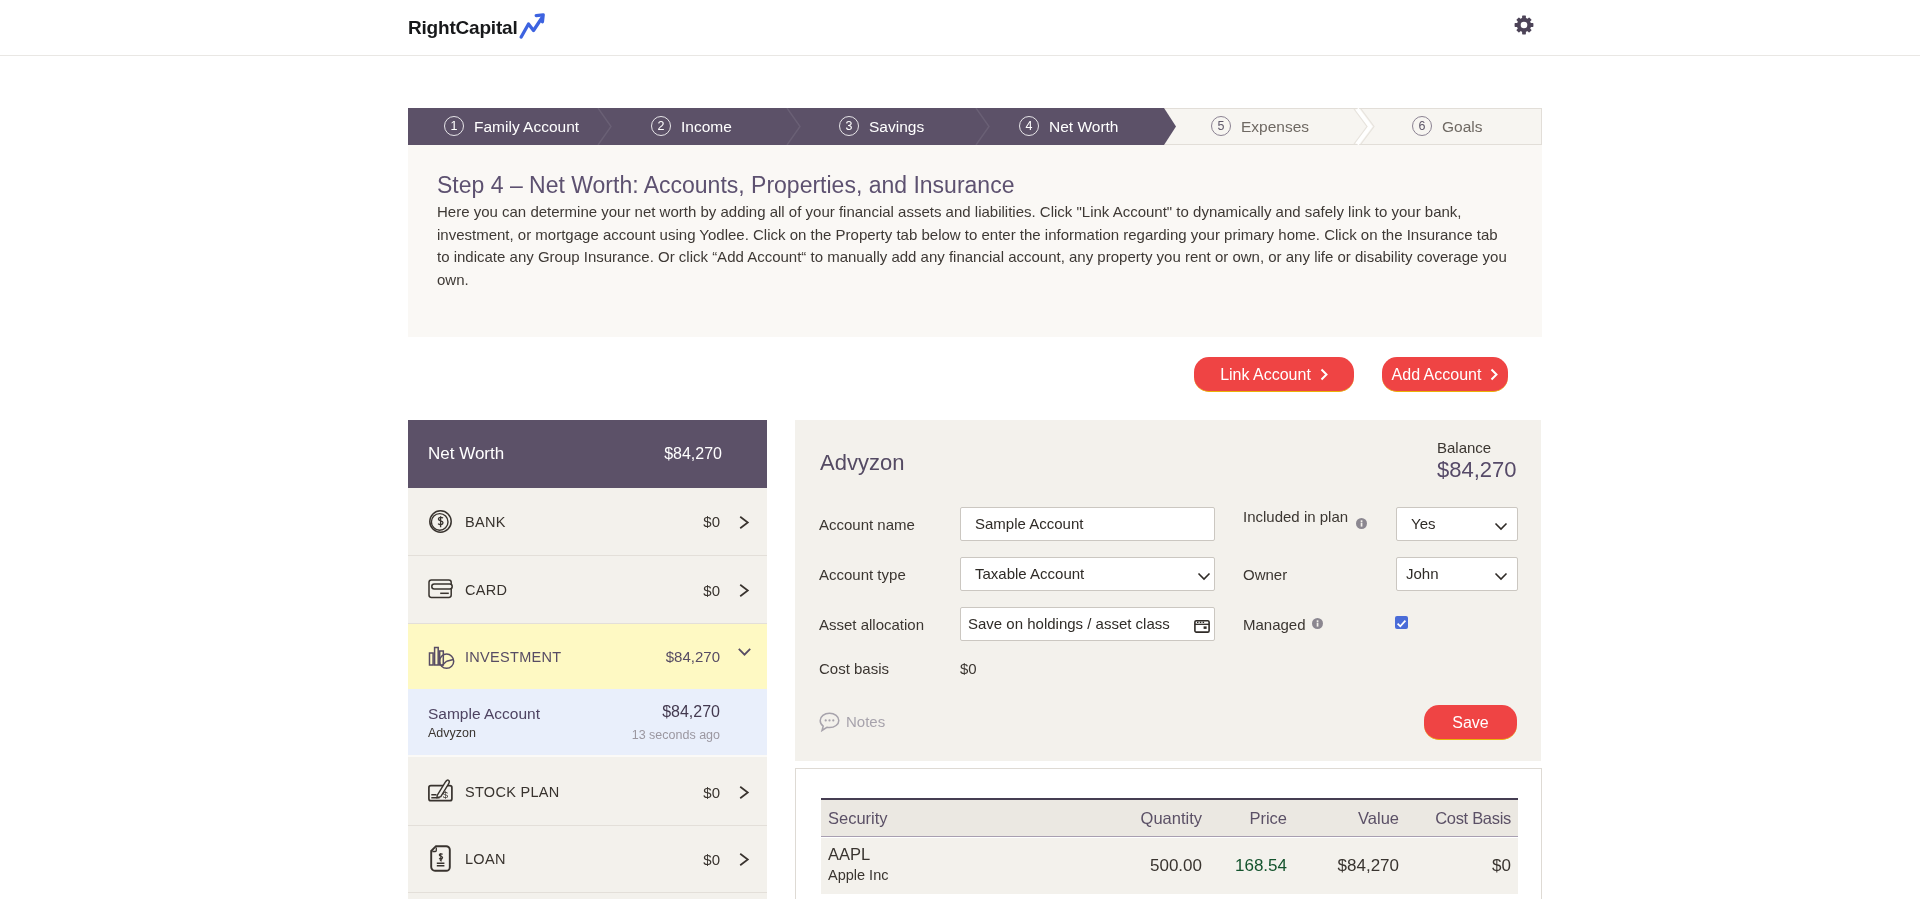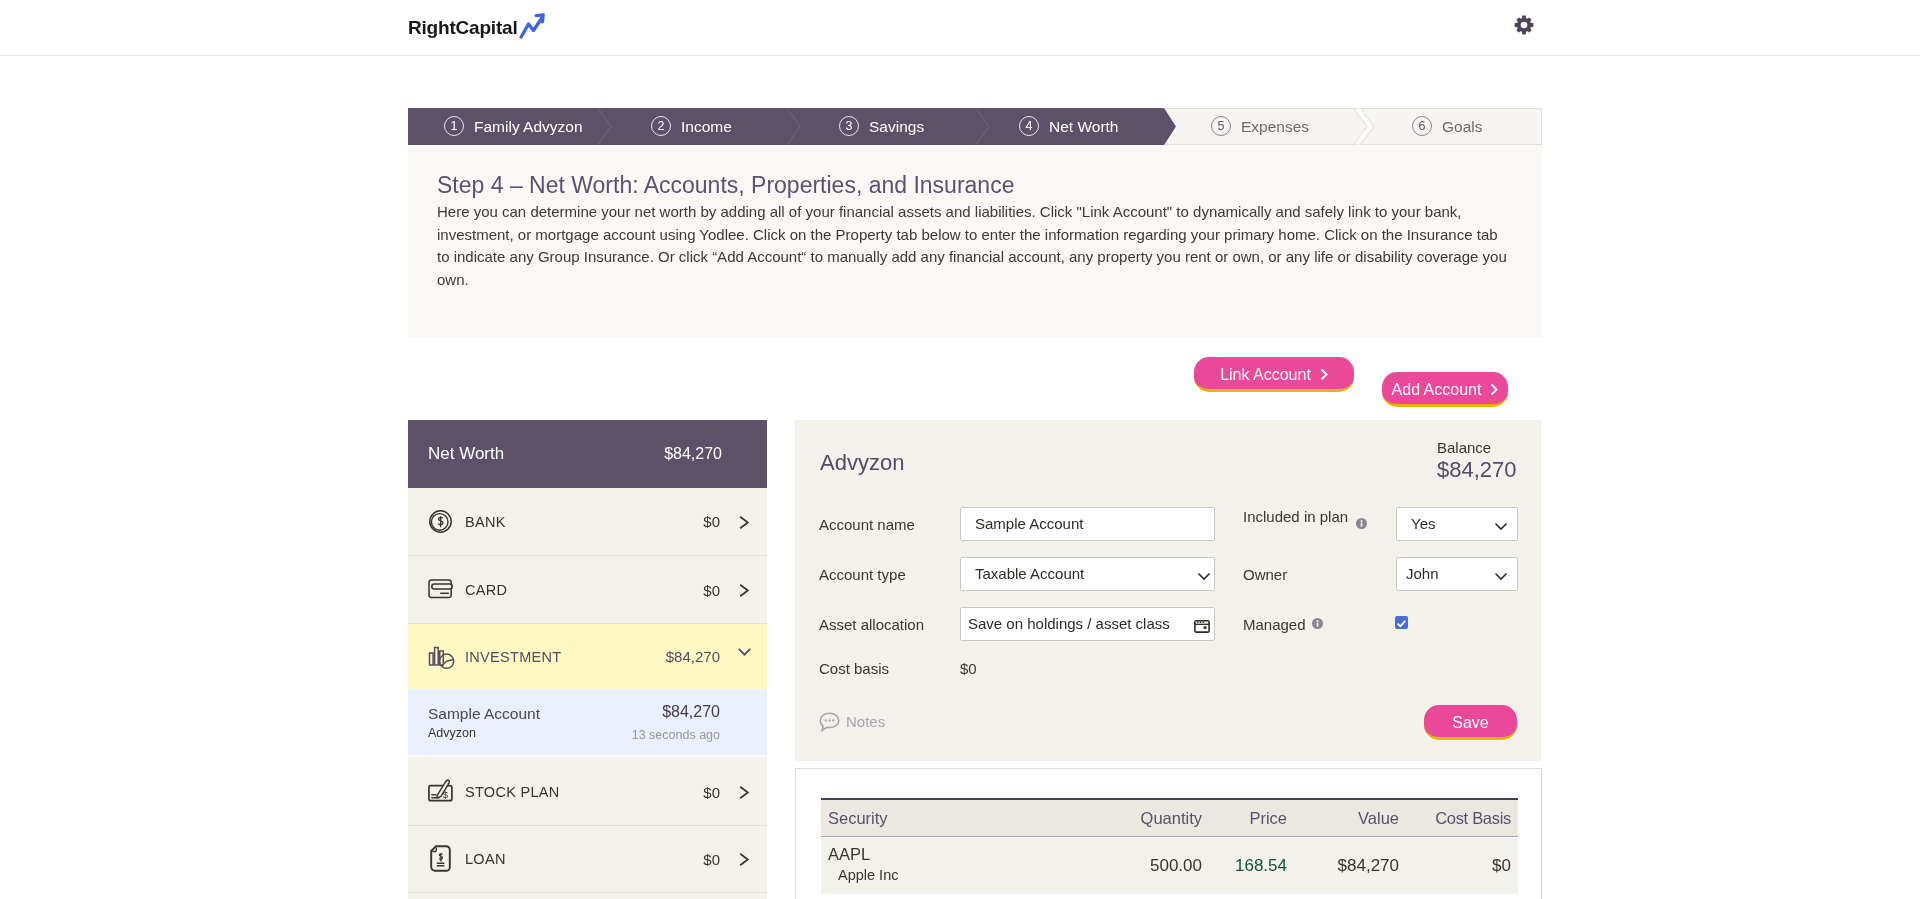--- a/index.html
+++ b/index.html
@@ -14,21 +14,21 @@
 .stepLabelDark { position:absolute; top:0; height:37px; line-height:37px; color:#fff; font-size:15.5px; }
 .stepLabelLight { position:absolute; top:0; height:37px; line-height:37px; color:#6f6963; font-size:15.5px; }
 .stepCircle { position:absolute; top:8px; width:20px; height:20px; border-radius:50%; font-size:12.5px; text-align:center; line-height:18px; }
 .circDark { border:1.5px solid rgba(255,255,255,0.85); color:#fff; }
 .circLight { border:1.5px solid #8b8292; color:#5f5869; }
 
 #desc { position:absolute; left:408px; top:145px; width:1134px; height:192px; background:#faf8f5; }
 #descH { position:absolute; left:29px; top:27px; font-size:23px; color:#5d5170; letter-spacing:0px;text-align:right; }
 #descP { position:absolute; left:29px; top:56px; width:1090px; font-size:15px; line-height:22.5px; color:#3e3935; }
 
-.btn { position:absolute; height:35px; background:#ec4899; border-radius:15px; color:#fff; font-size:16px; text-align:center; line-height:35px; border-bottom:3px solid #eab308; }
+.btn { position:absolute; height:35px; background:#ef4444; border-radius:15px; color:#fff; font-size:16px; text-align:center; line-height:35px; border-bottom:1px solid #eab308; }
 .btn svg { position:relative; top:1px; margin-left:9px; }
 
 #side { position:absolute; left:408px; top:420px; width:359px; height:479px; background:#f3f1ec; }
 #sideHead { position:absolute; left:0; top:0; width:359px; height:68px; background:#5c5168; color:#fff; }
 .srow { position:absolute; left:0; width:359px; background:#f3f1ec; border-bottom:1px solid #e3dfd9; }
 .sicon { position:absolute; left:20px; top:50%; margin-top:-13px; }
 .slabel { position:absolute; left:57px; top:0; height:100%; display:flex; align-items:center; font-size:14.5px; color:#38332e; letter-spacing:0.3px; }
 .sval { position:absolute; right:47px; top:0; height:100%; display:flex; align-items:center; font-size:15px; color:#38332e; }
 .schev { position:absolute; right:17px; top:50%; margin-top:-7px; }
 
@@ -73,42 +73,42 @@
     <rect x="756.5" y="0.5" width="377" height="36" fill="#f7f5f1" stroke="#e2ded8" stroke-width="1"></rect>
     <polyline points="949,1 962,18.5 949,36" fill="none" stroke="#ffffff" stroke-width="4"></polyline>
     <polyline points="946,1 959,18.5 946,36" fill="none" stroke="#e7e3dd" stroke-width="1.2"></polyline>
     <polyline points="953,1 966,18.5 953,36" fill="none" stroke="#e7e3dd" stroke-width="1.2"></polyline>
     <polygon points="0,0 756,0 768,18.5 756,37 0,37" fill="#5c5168"></polygon>
     <polyline points="190,0 203,18.5 190,37" fill="none" stroke="#6a6075" stroke-width="1.4"></polyline>
     <polyline points="379,0 392,18.5 379,37" fill="none" stroke="#6a6075" stroke-width="1.4"></polyline>
     <polyline points="568,0 581,18.5 568,37" fill="none" stroke="#6a6075" stroke-width="1.4"></polyline>
   </svg>
   <div class="stepCircle circDark" style="left:36px;">1</div>
-  <div class="stepLabelDark" style="left:66px;">Family Advyzon</div>
+  <div class="stepLabelDark" style="left:66px;">Family Account</div>
   <div class="stepCircle circDark" style="left:243px;">2</div>
   <div class="stepLabelDark" style="left:273px;">Income</div>
   <div class="stepCircle circDark" style="left:431px;">3</div>
   <div class="stepLabelDark" style="left:461px;">Savings</div>
   <div class="stepCircle circDark" style="left:611px;">4</div>
   <div class="stepLabelDark" style="left:641px;">Net Worth</div>
   <div class="stepCircle circLight" style="left:803px;">5</div>
   <div class="stepLabelLight" style="left:833px;">Expenses</div>
   <div class="stepCircle circLight" style="left:1004px;">6</div>
   <div class="stepLabelLight" style="left:1034px;">Goals</div>
 </div>
 
 <div id="desc">
   <div id="descH">Step 4 – Net Worth: Accounts, Properties, and Insurance</div>
   <div id="descP">Here you can determine your net worth by adding all of your financial assets and liabilities. Click "Link Account" to dynamically and safely link to your bank,<br>investment, or mortgage account using Yodlee. Click on the Property tab below to enter the information regarding your primary home. Click on the Insurance tab<br>to indicate any Group Insurance. Or click “Add Account“ to manually add any financial account, any property you rent or own, or any life or disability coverage you<br>own.</div>
 </div>
 
 <div class="btn" style="left:1194px; top:357px; width:160px;">Link Account<svg width="8" height="13" viewBox="0 0 8 13">
       <polyline points="1.5,1.5 6.5,6.5 1.5,11.5" fill="none" stroke="#fff" stroke-width="2"></polyline>
     </svg></div>
-<div class="btn" style="left:1382px; top:372px; width:126px;">Add Account<svg width="8" height="13" viewBox="0 0 8 13">
+<div class="btn" style="left:1382px; top:357px; width:126px;">Add Account<svg width="8" height="13" viewBox="0 0 8 13">
       <polyline points="1.5,1.5 6.5,6.5 1.5,11.5" fill="none" stroke="#fff" stroke-width="2"></polyline>
     </svg></div>
 
 <div id="side">
   <div id="sideHead">
     <div style="position:absolute; left:20px; top:0; height:68px; display:flex; align-items:center; font-size:17px;">Net Worth</div>
     <div style="position:absolute; right:45px; top:0; height:68px; display:flex; align-items:center; font-size:16px;">$84,270</div>
   </div>
 
   <div class="srow" style="top:68px; height:68px;">
@@ -264,18 +264,18 @@
 
   <div style="position:absolute; left:25px; top:29px; width:697px; height:2px; background:#453d52;"></div>
   <div style="position:absolute; left:25px; top:31px; width:697px; height:37px; background:#ebe8e2; border-bottom:1px solid #a89fb1;"></div>
   <div style="position:absolute; left:32px; top:40px; font-size:16.5px; color:#5b5066;">Security</div>
   <div style="position:absolute; left:256px; top:40px; width:150px; text-align:right; font-size:16.5px; color:#5b5066;">Quantity</div>
   <div style="position:absolute; left:411px; top:40px; width:80px; text-align:right; font-size:16.5px; color:#5b5066;">Price</div>
   <div style="position:absolute; left:503px; top:40px; width:100px; text-align:right; font-size:16.5px; color:#5b5066;">Value</div>
   <div style="position:absolute; left:615px; top:40px; width:100px; text-align:right; font-size:16.5px; letter-spacing:-0.3px; color:#5b5066;">Cost Basis</div>
   <div style="position:absolute; left:25px; top:69px; width:697px; height:56px; background:#f3f1ec;"></div>
   <div style="position:absolute; left:32px; top:76px; font-size:16.5px; color:#39342f;">AAPL</div>
-  <div style="position:absolute; left:32px; top:98px; font-size:14.5px; color:#39342f;margin-left:10px;">Apple Inc</div>
+  <div style="position:absolute; left:32px; top:98px; font-size:14.5px; color:#39342f;">Apple Inc</div>
   <div style="position:absolute; left:256px; top:87px; width:150px; text-align:right; font-size:17px; color:#39342f;">500.00</div>
   <div style="position:absolute; left:411px; top:87px; width:80px; text-align:right; font-size:17px; color:#14532d;">168.54</div>
   <div style="position:absolute; left:503px; top:87px; width:100px; text-align:right; font-size:17px; color:#39342f;">$84,270</div>
   <div style="position:absolute; left:615px; top:87px; width:100px; text-align:right; font-size:17px; color:#39342f;">$0</div>
 </div>
 
 </body></html>

